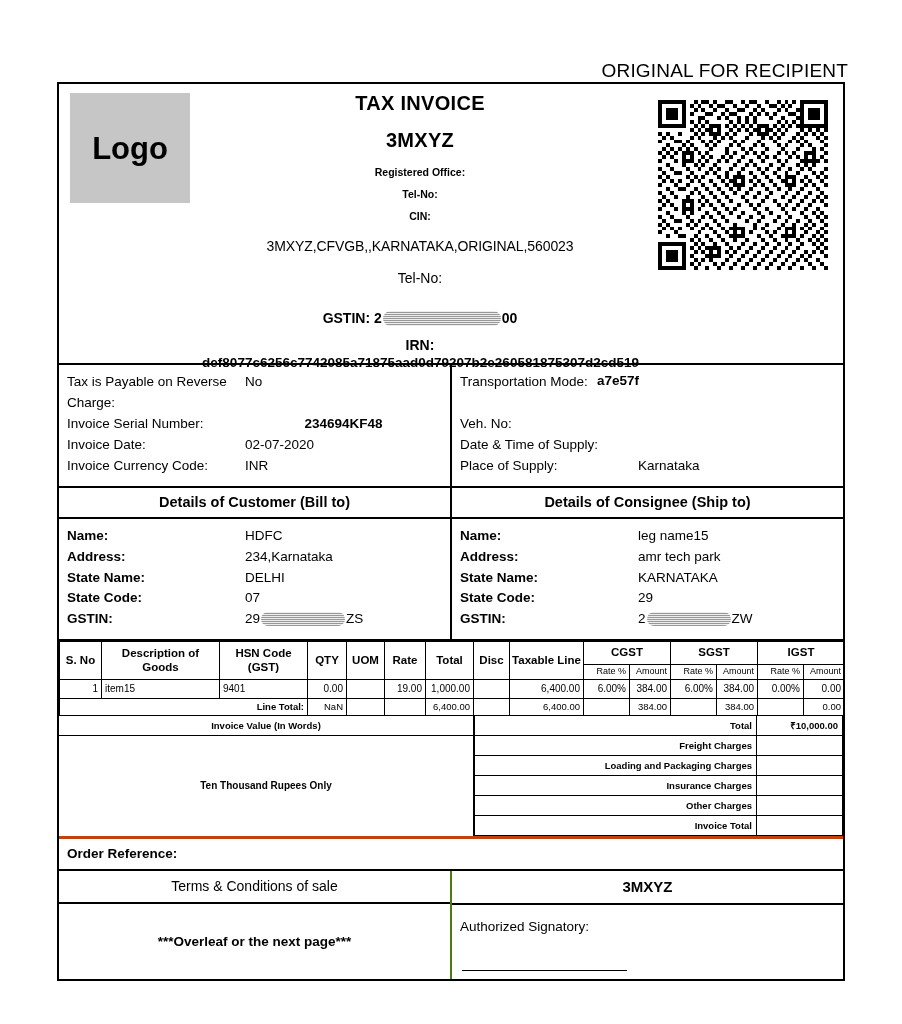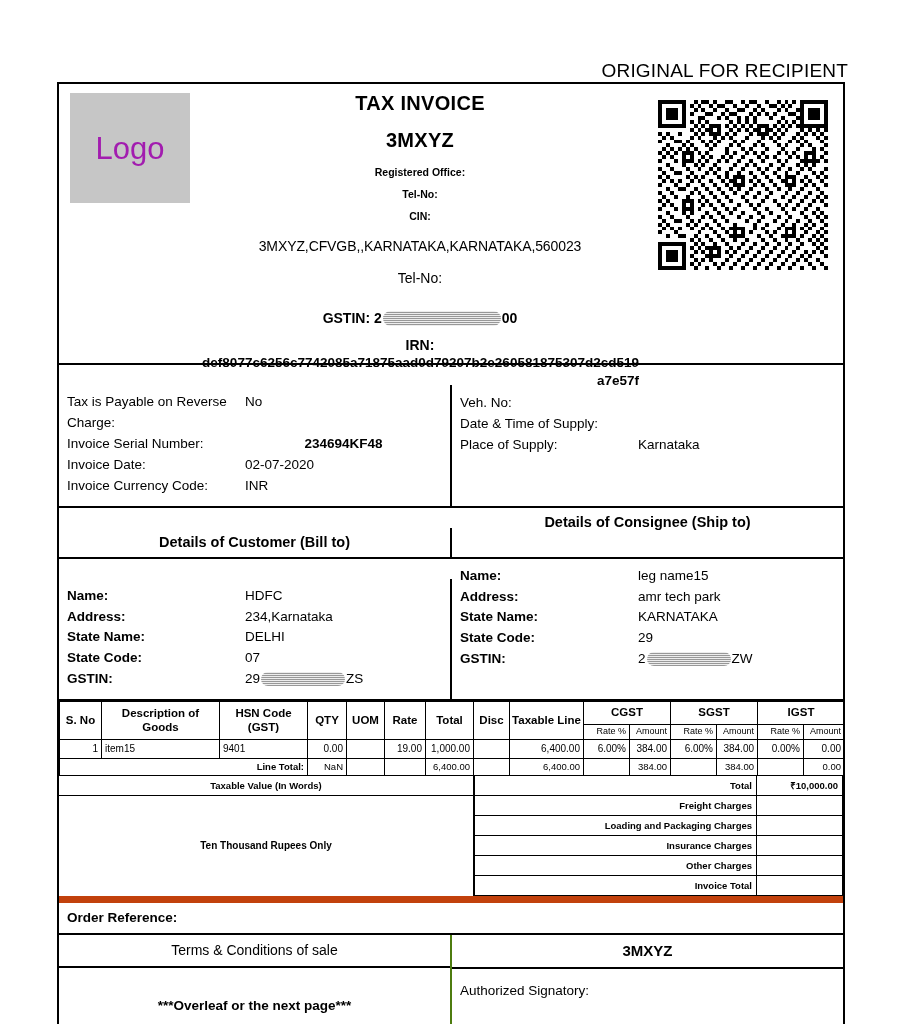--- a/index.html
+++ b/index.html
@@ -43,22 +43,22 @@
   }
   .logo-box {
     position: absolute;
     left: 11px; top: 9px;
     width: 120px; height: 110px;
     background: #c6c6c6;
     display: flex; align-items: center; justify-content: center;
   }
   .logo-box span {
     font-size: 31px;
-    font-weight: 400;
-    color: #a21caf;
+    font-weight: 700;
+    color: #000000;
     line-height: 1;
   }
   .hdr-center {
     position: absolute;
     left: 136px; top: 6px;
     width: 450px;
     text-align: center;
   }
   .title1 { font-size: 20px; font-weight: bold; letter-spacing: .3px; margin-top: 2px; }
   .title2 { font-size: 20px; font-weight: bold; letter-spacing: .3px; margin-top: 14px; }
@@ -99,21 +99,21 @@
     text-align: right;
   }
   .qr {
     position: absolute;
     right: 11px; top: 12px;
     width: 178px; height: 178px;
   }
 
   
   .split { display: flex; }
-  .split > .col-l { width: 393px; border-right: 2px solid #000; margin-top: 20px; }
+  .split > .col-l { width: 393px; border-right: 2px solid #000; }
   .split > .col-r { flex: 1 1 auto; }
 
   .band { border-bottom: 2px solid #000; }
 
   .kv-block { padding: 7px 0 9px 0; }
   .kv {
     display: flex;
     font-size: 13.5px;
     line-height: 1.55;
     padding: 0 8px;
@@ -214,21 +214,21 @@
     font-size: 9.5px;
     height: 20px;
     padding: 1px 4px;
   }
   table.charges-tbl tr:first-child td { border-top: 0; }
   table.charges-tbl td.lbl { text-align: right; font-weight: bold; }
   table.charges-tbl td.val { text-align: right; font-weight: bold; width: 86px; }
 
   
   .order-ref {
-    border-top: 7px solid #c2410c;
+    border-top: 3px solid #c2410c;
     border-bottom: 2px solid #000;
     padding: 7px 8px 8px 8px;
     font-size: 13.5px;
     font-weight: bold;
   }
   .footer { display: flex; }
   .footer .fl { width: 393px; flex: 0 0 393px; border-right: 2px solid #4d7c0f; }
   .footer .fr { flex: 1 1 auto; }
   .foot-head {
     text-align: center;
@@ -269,21 +269,21 @@
       <div class="logo-box">
         <span>Logo</span>
       </div>
 
       <div class="hdr-center">
         <div class="title1">TAX INVOICE</div>
         <div class="title2">3MXYZ</div>
         <div class="tiny-b">Registered Office:</div>
         <div class="tiny-b2">Tel-No:</div>
         <div class="tiny-b2">CIN:</div>
-        <div class="addr-line">3MXYZ,CFVGB,,KARNATAKA,KARNATAKA,560023</div>
+        <div class="addr-line">3MXYZ,CFVGB,,KARNATAKA,ORIGINAL,560023</div>
         <div class="tel2">Tel-No:</div>
         <div>
           <div class="gstin-row">
             <span>GSTIN:</span>
             <span>2</span><span class="redact"></span><span>00</span>
           </div>
         </div>
         <div class="irn-label">IRN:</div>
         <div class="irn-val">def8077c6256c7742085a71875aad0d79207b2e260581875307d2cd519a7e57f</div>
       </div>
@@ -389,20 +389,21 @@
           </div>
           <div class="kv">
             <div class="k">Invoice Currency Code:</div>
             <div class="v">INR</div>
           </div>
         </div>
       </div>
       <div class="col-r">
         <div class="kv-block">
           <div class="kv">
+            <div class="k">Transportation Mode:</div>
             <div class="v"></div>
           </div>
           <div class="blank-line"></div>
           <div class="kv">
             <div class="k">Veh. No:</div>
             <div class="v"></div>
           </div>
           <div class="kv">
             <div class="k">Date &amp; Time of Supply:</div>
             <div class="v"></div>
@@ -548,21 +549,21 @@
           <td class="val"></td>
           <td class="val">384.00</td>
           <td class="val"></td>
           <td class="val">0.00</td>
         </tr>
       </tbody>
     </table>
 
     <div class="words-wrap">
       <div class="words-left">
-        <div class="words-head">Taxable Value (In Words)</div>
+        <div class="words-head">Invoice Value (In Words)</div>
         <div class="words-body">Ten Thousand Rupees Only</div>
       </div>
       <div class="charges">
         <table class="charges-tbl">
           <tbody>
             <tr>
               <td class="lbl">Total</td>
               <td class="val">₹10,000.00</td>
             </tr>
             <tr>

